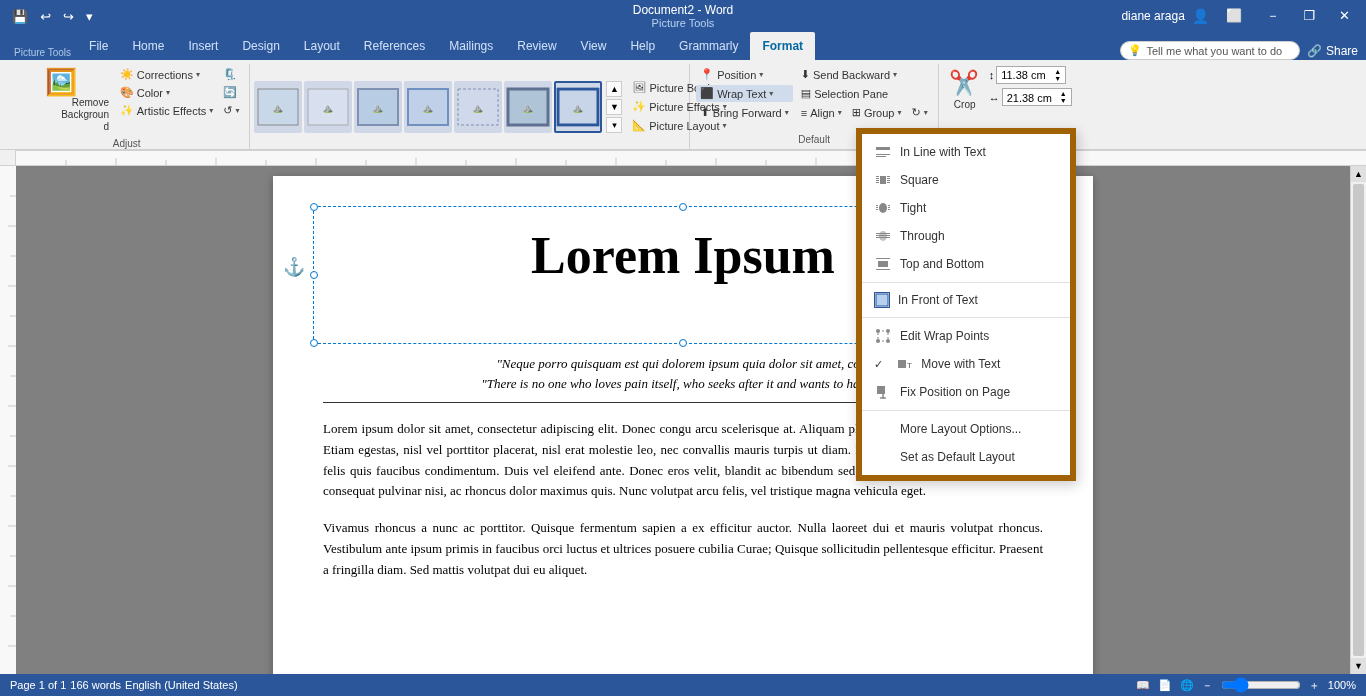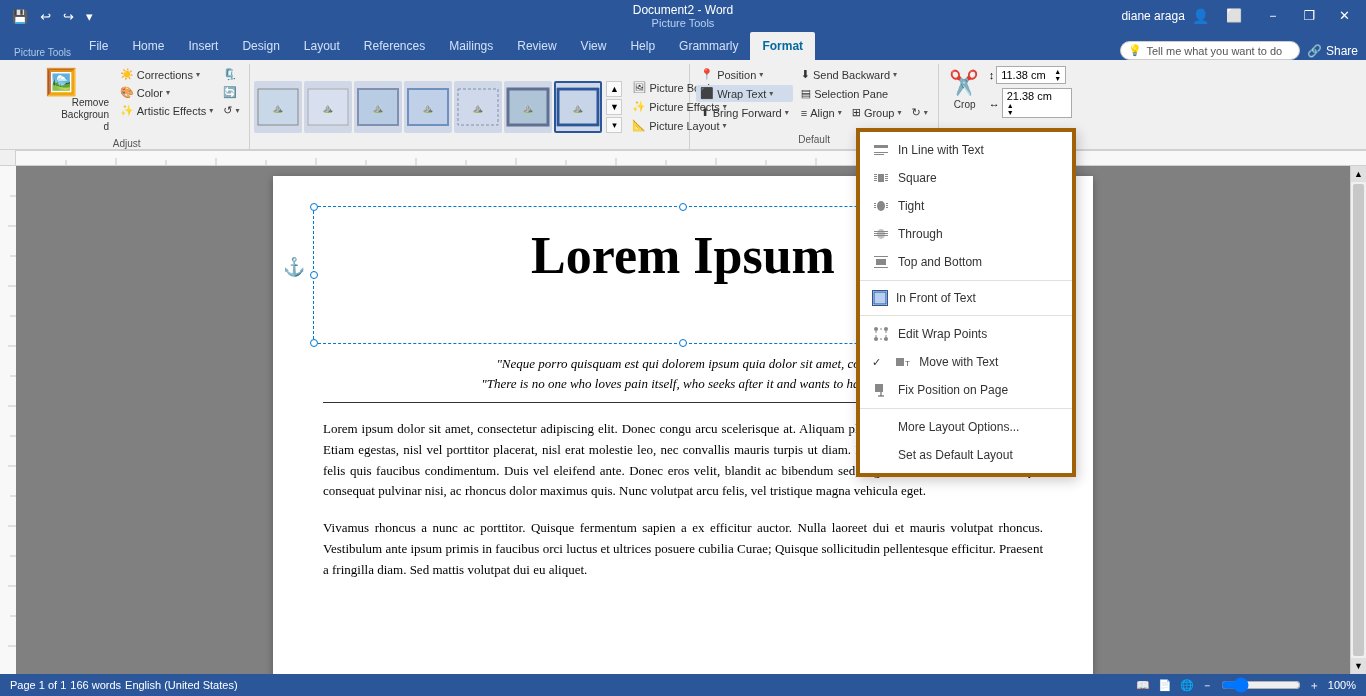--- a/index.html
+++ b/index.html
@@ -137,21 +137,21 @@
     .handle.bl { bottom: -4px; left: -4px; }
     .handle.bm { bottom: -4px; left: calc(50% - 4px); }
     .handle.br { bottom: -4px; right: -4px; }
 
     
     .wrap-dropdown {
       position: absolute;
       top: 128px;
       left: 856px;
       background: white;
-      border: 4px solid #a16207;
+      border: 6px solid #a16207;
       box-shadow: 2px 4px 12px rgba(0,0,0,0.2);
       width: 220px;
       z-index: 1000;
       padding: 4px 0;
     }
     .wrap-item {
       display: flex;
       align-items: center;
       gap: 8px;
       padding: 5px 12px;
@@ -427,21 +427,21 @@
           <div style="border:1px solid #aaa;padding:1px 4px;font-size:11px;width:70px;background:white;display:flex;align-items:center;justify-content:space-between;">
             <span>11.38 cm</span>
             <div style="display:flex;flex-direction:column;">
               <span style="font-size:7px;line-height:1;cursor:pointer;">▲</span>
               <span style="font-size:7px;line-height:1;cursor:pointer;">▼</span>
             </div>
           </div>
         </div>
         <div style="display:flex;align-items:center;gap:2px;">
           <span style="font-size:11px;">↔</span>
-          <div style="border:1px solid #aaa;padding:1px 4px;font-size:11px;width:70px;background:white;display:flex;align-items:flex-start;justify-content:space-between;flex-direction:column;">
+          <div style="border:1px solid #aaa;padding:1px 4px;font-size:11px;width:70px;background:white;display:flex;align-items:flex-end;justify-content:space-between;">
             <span>21.38 cm</span>
             <div style="display:flex;flex-direction:column;">
               <span style="font-size:7px;line-height:1;cursor:pointer;">▲</span>
               <span style="font-size:7px;line-height:1;cursor:pointer;">▼</span>
             </div>
           </div>
         </div>
       </div>
     </div>
     <div class="ribbon-group-label" style="display:flex;align-items:center;justify-content:space-between;width:100%;padding:0 2px;">

